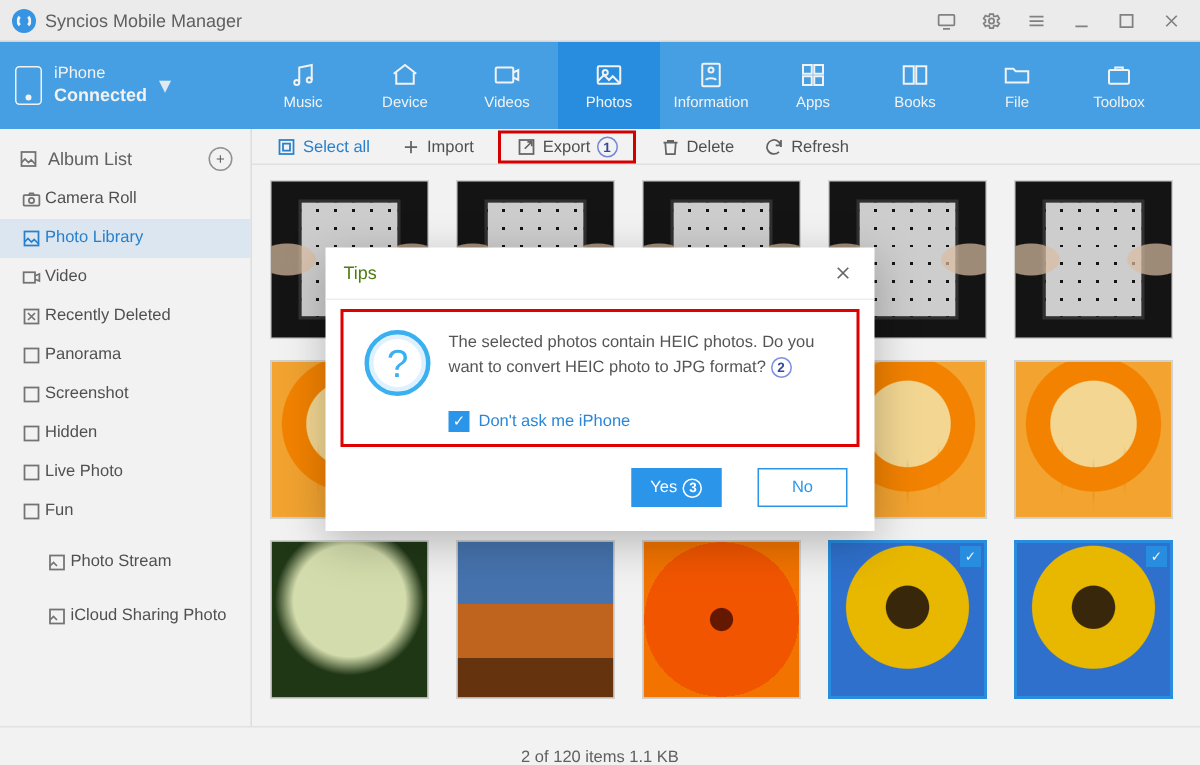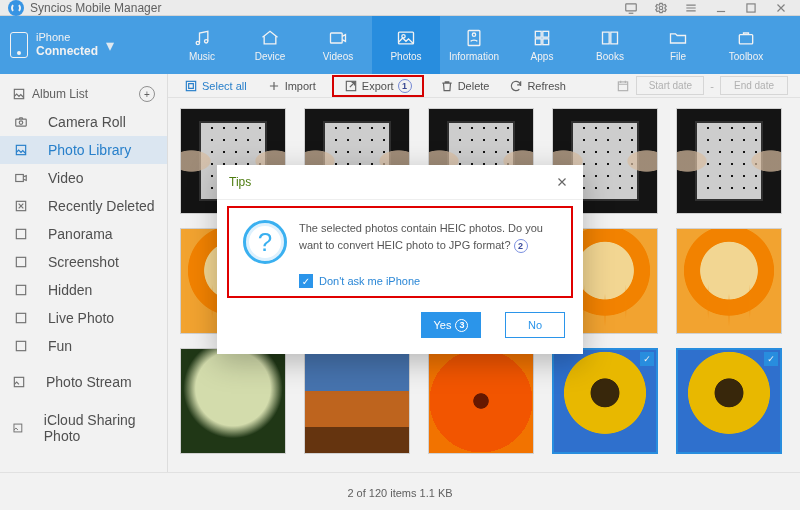--- a/index.html
+++ b/index.html
@@ -1,17 +1,17 @@
 <!DOCTYPE html>
 <html><head>
 <meta charset="utf-8">
 <style>
 * { box-sizing: border-box; margin: 0; padding: 0; font-family: "Segoe UI", Arial, sans-serif; }
 body { width: 800px; height: 510px; overflow: hidden; background: #fff; position: relative; }
-.titlebar { height: 16px; background: #f8f8f8; display: flex; align-items: center; justify-content: space-between; padding: 0 8px; border-bottom: 1px solid #e0e0e0; }
+.titlebar { height: 28px; background: #f8f8f8; display: flex; align-items: center; justify-content: space-between; padding: 0 8px; border-bottom: 1px solid #e0e0e0; }
 .titlebar-left { display: flex; align-items: center; gap: 6px; }
 .app-logo { width: 16px; height: 16px; background: #3a9cf0; border-radius: 50%; position: relative; }
 .app-logo::after { content: ""; position: absolute; inset: 3px; border: 2px solid #fff; border-radius: 50%; border-top-color: transparent; border-bottom-color: transparent; }
 .titlebar-title { font-size: 12px; color: #666; }
 .titlebar-right { display: flex; align-items: center; gap: 8px; color: #888; }
 .titlebar-right .tb-icon { width: 22px; height: 22px; display: flex; align-items: center; justify-content: center; cursor: pointer; }
 .titlebar-right .tb-icon svg { width: 14px; height: 14px; }
 
 .nav { height: 58px; background: #4aa7f0; display: flex; align-items: stretch; }
 .device { width: 168px; display: flex; align-items: center; gap: 8px; padding: 0 10px; color: #fff; }
@@ -21,26 +21,26 @@
 .device-status { font-weight: 600; font-size: 12px; }
 .device-chevron { color: #fff; opacity: .9; }
 .nav-items { flex: 1; display: flex; }
 .nav-item { width: 68px; display: flex; flex-direction: column; align-items: center; justify-content: center; gap: 3px; color: #fff; font-size: 10px; cursor: pointer; }
 .nav-item svg { width: 20px; height: 20px; }
 .nav-item.active { background: #2b95ea; }
 .main { display: flex; height: calc(510px - 30px - 58px - 24px); }
 .sidebar { width: 168px; border-right: 1px solid #e9e9e9; padding-top: 6px; }
 .sb-head { display: flex; align-items: center; justify-content: space-between; padding: 6px 12px; color: #666; font-size: 12px; }
 .sb-head .plus { width: 16px; height: 16px; border: 1px solid #999; border-radius: 50%; display: flex; align-items: center; justify-content: center; font-size: 10px; color: #666; cursor: pointer; }
-.sb-item { display: flex; align-items: center; gap: 20px; padding: 6px 12px 6px 14px; color: #555; font-size: 14px; cursor: pointer; }
+.sb-item { display: flex; gap: 2px; padding: 6px 12px 6px 14px; color: #555; font-size: 11px; cursor: pointer; }
 .sb-item svg { width: 14px; height: 14px; color: #7a7a7a; }
 .sb-item.selected { background: #e7f3fe; color: #2b87d6; }
 .sb-item.selected svg { color: #2b87d6; }
 .sb-item.sub { padding-left: 14px; }
-.sb-item.top { padding: 8px 12px; margin-top: 6px; }
+.sb-item.top { padding: 8px 12px; margin-top: 6px; margin-left: 19px; }
 .content { flex: 1; display: flex; flex-direction: column; }
 .toolbar { height: 24px; display: flex; align-items: center; gap: 12px; padding: 0 12px; border-bottom: 1px solid #eee; font-size: 11px; color: #555; }
 .toolbar .tb-btn { display: flex; align-items: center; gap: 4px; cursor: pointer; padding: 2px 4px; }
 .toolbar svg { width: 14px; height: 14px; color: #6a6a6a; }
 .toolbar .sel-all { color: #2b87d6; }
 .toolbar .sel-all svg { color: #2b87d6; }
 .toolbar .export-highlight { border: 2px solid #e00000; padding: 2px 10px; }
 .circ-badge { width: 14px; height: 14px; border-radius: 50%; border: 1.5px solid #7a8fe0; background: #fff; color: #3a4a9a; font-size: 9px; display: inline-flex; align-items: center; justify-content: center; font-weight: bold; }
 .toolbar-dates { margin-left: auto; display: flex; align-items: center; gap: 6px; color: #bbb; }
 .toolbar-dates .dbox { border: 1px solid #e2e2e2; padding: 3px 8px; font-size: 10px; color: #bbb; width: 68px; text-align: center; }
@@ -327,29 +327,20 @@
             <path d="M4 7h16M9 7V5h6v2M6 7l1 13h10l1-13"></path>
           </svg>
           <span>Delete</span>
         </div>
       <div class="tb-btn">
           <svg viewBox="0 0 24 24" fill="none" stroke="currentColor" stroke-width="2">
             <path d="M20 12a8 8 0 10-2.3 5.6M20 4v6h-6"></path>
           </svg>
           <span>Refresh</span>
         </div>
-      <div class="toolbar-dates">
-        <svg viewBox="0 0 24 24" fill="none" stroke="#bbb" stroke-width="2" width="14" height="14">
-            <rect x="4" y="5" width="16" height="15"></rect>
-            <path d="M4 9h16M8 3v4M16 3v4"></path>
-          </svg>
-        <span class="dbox">Start date</span>
-        <span>-</span>
-        <span class="dbox">End date</span>
-      </div>
     </div>
     <div class="grid">
       <div class="row">
         <div class="thumb dev-thumb"></div>
         <div class="thumb dev-thumb"></div>
         <div class="thumb dev-thumb"></div>
         <div class="thumb dev-thumb"></div>
         <div class="thumb dev-thumb"></div>
       </div>
       <div class="row">

